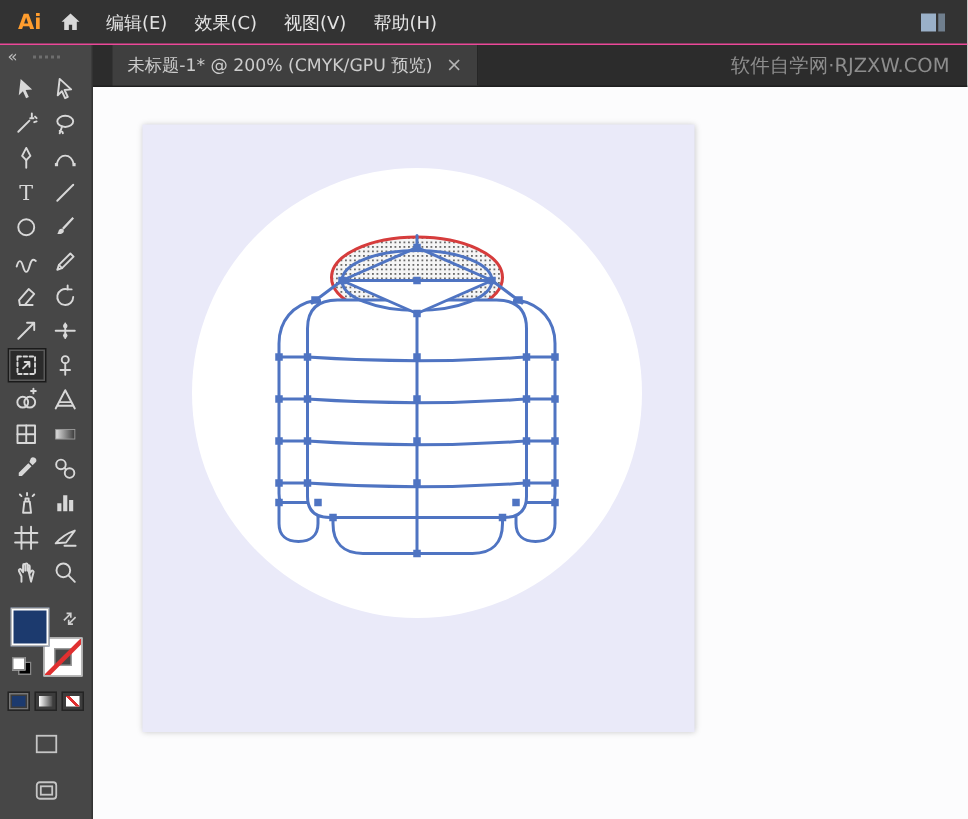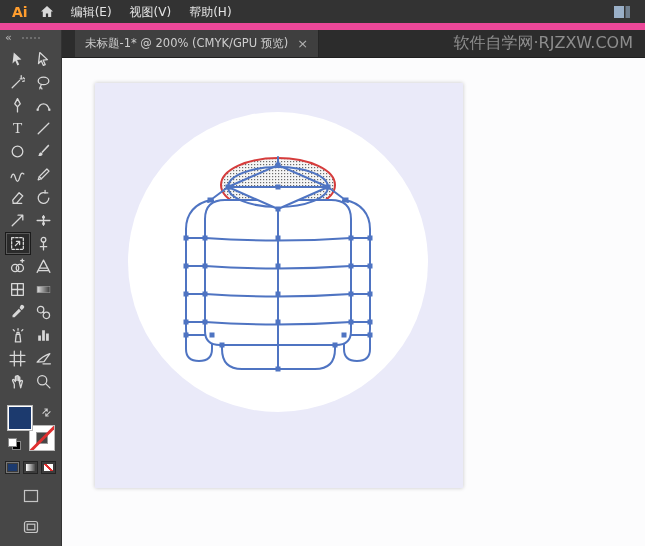--- a/index.html
+++ b/index.html
@@ -7,21 +7,21 @@
     width:645px;height:546px;overflow:hidden;
     font-family:"DejaVu Sans","Liberation Sans",sans-serif;
     background:#ffffff;
   }
   .window{width:645px;height:546px;display:flex;flex-direction:column;}
 
   
   .menubar{
     flex:0 0 30px;height:30px;background:var(--menubar-bg,#333);
     display:flex;align-items:center;color:#e4e4e4;font-size:12px;
-    border-bottom:7px solid #ec4899;box-sizing:border-box;
+    border-bottom:1px solid #ec4899;box-sizing:border-box;
   }
   .logo{color:#ff9d2e;font-weight:bold;font-size:14px;padding:0 10px 0 12px;cursor:default;}
   .home{display:flex;align-items:center;padding:0 8px 0 2px;}
   .menus{display:flex;align-items:center;height:100%;}
   .menu-item{padding:0 9px;line-height:30px;height:30px;cursor:default;white-space:nowrap;}
   .mb-spacer{flex:1;}
   .ws-icon{margin-right:14px;display:flex;align-items:center;}
 
   
   .appbody{flex:1;display:flex;min-height:0;}
@@ -91,21 +91,21 @@
     display:flex;align-items:stretch;border-bottom:1px solid #1f1f1f;box-sizing:border-box;
   }
   .tab{
     margin-left:13px;background:var(--tab-bg,#3f3f3f);color:#cdcdcd;font-size:11.5px;
     display:flex;align-items:center;padding:0 10px;gap:9px;white-space:nowrap;cursor:default;
     border-right:1px solid #262626;
     justify-content:flex-end;
   }
   .tab .close{color:#b3b3b3;font-size:13px;line-height:13px;cursor:default;}
   .watermark{margin-left:auto;display:flex;align-items:center;color:#8d8d8d;
-    font-size:16px;padding-right:12px;white-space:nowrap;}
+    font-size:13px;padding-right:12px;white-space:nowrap;}
 
   
   .canvas{flex:1;position:relative;background:var(--canvas-bg,#fcfcfd);overflow:hidden;}
   .artboard{
     position:absolute;left:33px;top:25px;width:368px;height:405px;
     background:var(--artboard-bg,#eaeaf9);box-shadow:0 0 4px rgba(0,0,0,.22);
   }
   svg.artwork{display:block;width:100%;height:100%;}
   .a-st{stroke:var(--art-blue,#4f74c2);stroke-width:2;fill:none;stroke-linecap:round;}
   .a-fill{stroke:var(--art-blue,#4f74c2);stroke-width:2;fill:#ffffff;stroke-linejoin:round;}
@@ -119,20 +119,21 @@
 
   <div class="menubar">
     <div class="logo">Ai</div>
     <div class="home">
       <svg width="14" height="13" viewBox="0 0 14 13">
         <path d="M7 1L1 6.5h1.8V12h3.1V8.5h2.2V12h3.1V6.5H13z" fill="#d8d8d8"></path>
       </svg>
     </div>
     <nav class="menus">
         <span class="menu-item">编辑(E)</span>
+        <span class="menu-item">效果(C)</span>
         <span class="menu-item">视图(V)</span>
         <span class="menu-item">帮助(H)</span>
       </nav>
     <div class="mb-spacer"></div>
     <div class="ws-icon">
       <svg width="18" height="14" viewBox="0 0 18 14">
         <rect x="1" y="1" width="10" height="12" fill="#9ab0c8"></rect>
         <rect x="12.5" y="1" width="4.5" height="12" fill="#707f8e"></rect>
       </svg>
     </div>

